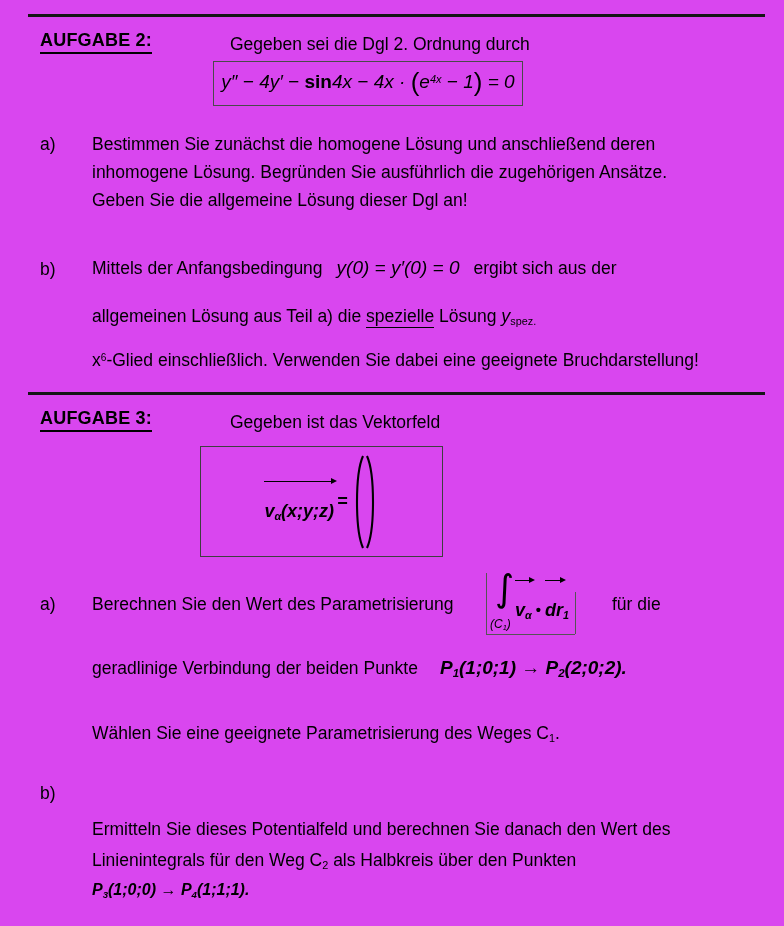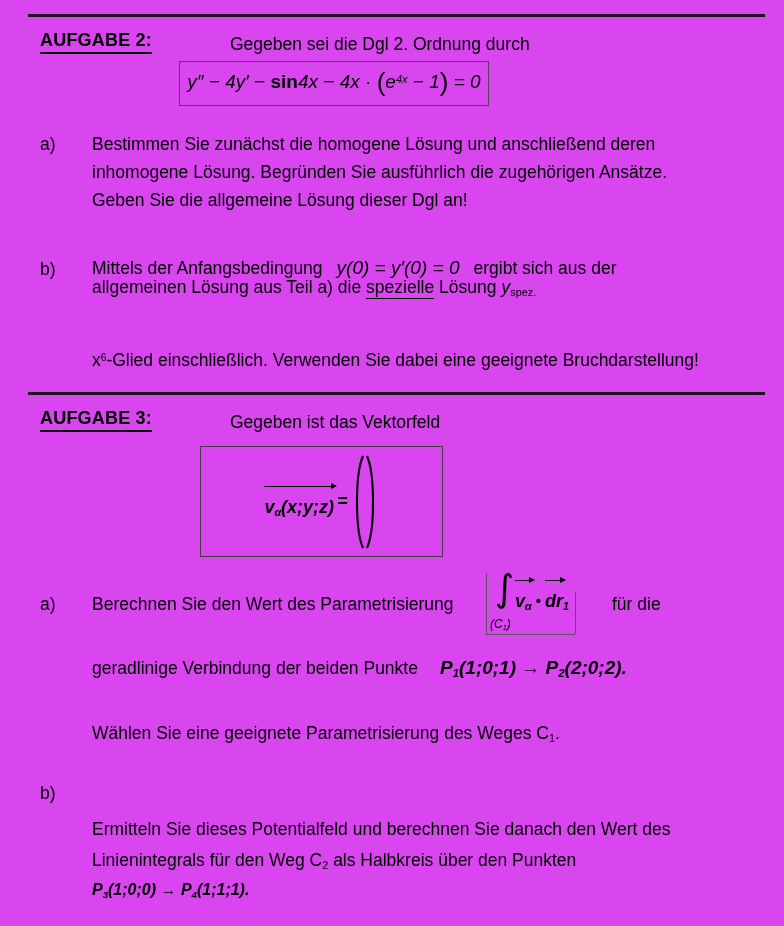--- a/index.html
+++ b/index.html
@@ -15,21 +15,21 @@
   .fn { font-style:normal; font-weight:700; }
   .sp { font-size:0.58em; position:relative; top:-0.5em; font-style:italic; }
   .sb { font-size:0.6em;  position:relative; top:0.3em;  font-style:italic; }
   .bigp { font-size:26px; font-style:normal; vertical-align:-3px; font-weight:400; }
 
   .formula-box {
     border:1.6px solid #4a4a4a; text-align:center; line-height:40px; font-size:19px;
   }
 
   
-  .vec { position:relative; display:inline-block; padding-top:11px; }
+  .vec { position:relative; display:inline-block; padding-top:20px; }
   .vec::before { content:""; position:absolute; top:0; left:0; right:3px; border-top:1.7px solid #000; }
   .vec::after  { content:""; position:absolute; top:-2.6px; right:-3px; width:0; height:0;
                  border-left:6px solid #000; border-top:3.2px solid transparent; border-bottom:3.2px solid transparent; }
 
   .vbox {
     border:1.6px solid #3f3f3f; display:flex; align-items:center; justify-content:center;
     font-size:18px;
   }
   .math-b { font-style:italic; font-weight:700; }
   .vcol { display:flex; flex-direction:column; align-items:center; row-gap:1px; margin:0 2px; }
@@ -54,32 +54,32 @@
 </head>
 <body>
 
 <div class="page">
 
   <div class="rule" style="top:14px"></div>
 
   <div class="abs task-label" style="left:40px; top:30px">AUFGABE 2:</div>
   <div class="abs" style="left:230px; top:34px">Gegeben sei die Dgl 2. Ordnung durch</div>
 
-  <div class="abs formula-box" style="left:179px; top:61px; width:308px; height:43px">
+  <div class="abs formula-box" style="left:213px; top:61px; width:308px; height:43px">
     <span class="m">y″ − 4y′ − </span><span class="fn">sin</span><span class="m">4x − 4x · </span><span class="bigp">(</span><span class="m">e</span><span class="sp">4x</span><span class="m"> − 1</span><span class="bigp">)</span><span class="m"> = 0</span>
   </div>
 
   <div class="abs" style="left:40px; top:134px">a)</div>
   <div class="abs" style="left:92px; top:134px">Bestimmen Sie zunächst die homogene Lösung und anschließend deren</div>
   <div class="abs" style="left:92px; top:162px">inhomogene Lösung. Begründen Sie ausführlich die zugehörigen Ansätze.</div>
   <div class="abs" style="left:92px; top:190px">Geben Sie die allgemeine Lösung dieser Dgl an!</div>
 
   <div class="abs" style="left:40px; top:259px">b)</div>
   <div class="abs" style="left:92px; top:257px"><span>Mittels der Anfangsbedingung</span><span class="mline">y(0) = y′(0) = 0</span><span>ergibt sich aus der</span></div>
-  <div class="abs" style="left:92px; top:277px"><span>allgemeinen Lösung aus Teil a) die</span>&nbsp;<span class="ul">spezielle</span>&nbsp;<span>Lösung</span>&nbsp;<span class="ymath">y</span><span class="subn">spez.</span></div>
+  <div class="abs" style="left:92px; top:306px"><span>allgemeinen Lösung aus Teil a) die</span>&nbsp;<span class="ul">spezielle</span>&nbsp;<span>Lösung</span>&nbsp;<span class="ymath">y</span><span class="subn">spez.</span></div>
   <div class="abs" style="left:92px; top:350px"><span>x</span><span class="sp" style="font-style:normal">6</span><span>-Glied einschließlich. Verwenden Sie dabei eine geeignete Bruchdarstellung!</span></div>
 
   <div class="rule" style="top:392px"></div>
 
   <div class="abs task-label" style="left:40px; top:408px">AUFGABE 3:</div>
   <div class="abs" style="left:230px; top:412px">Gegeben ist das Vektorfeld</div>
 
   <div class="abs vbox" style="left:200px; top:446px; width:241px; height:109px">
     <span class="vec math-b"><span>v</span><span class="sb">α</span><span>(x;y;z)</span></span>
     <span class="math-b" style="margin:0 3px">=</span>

